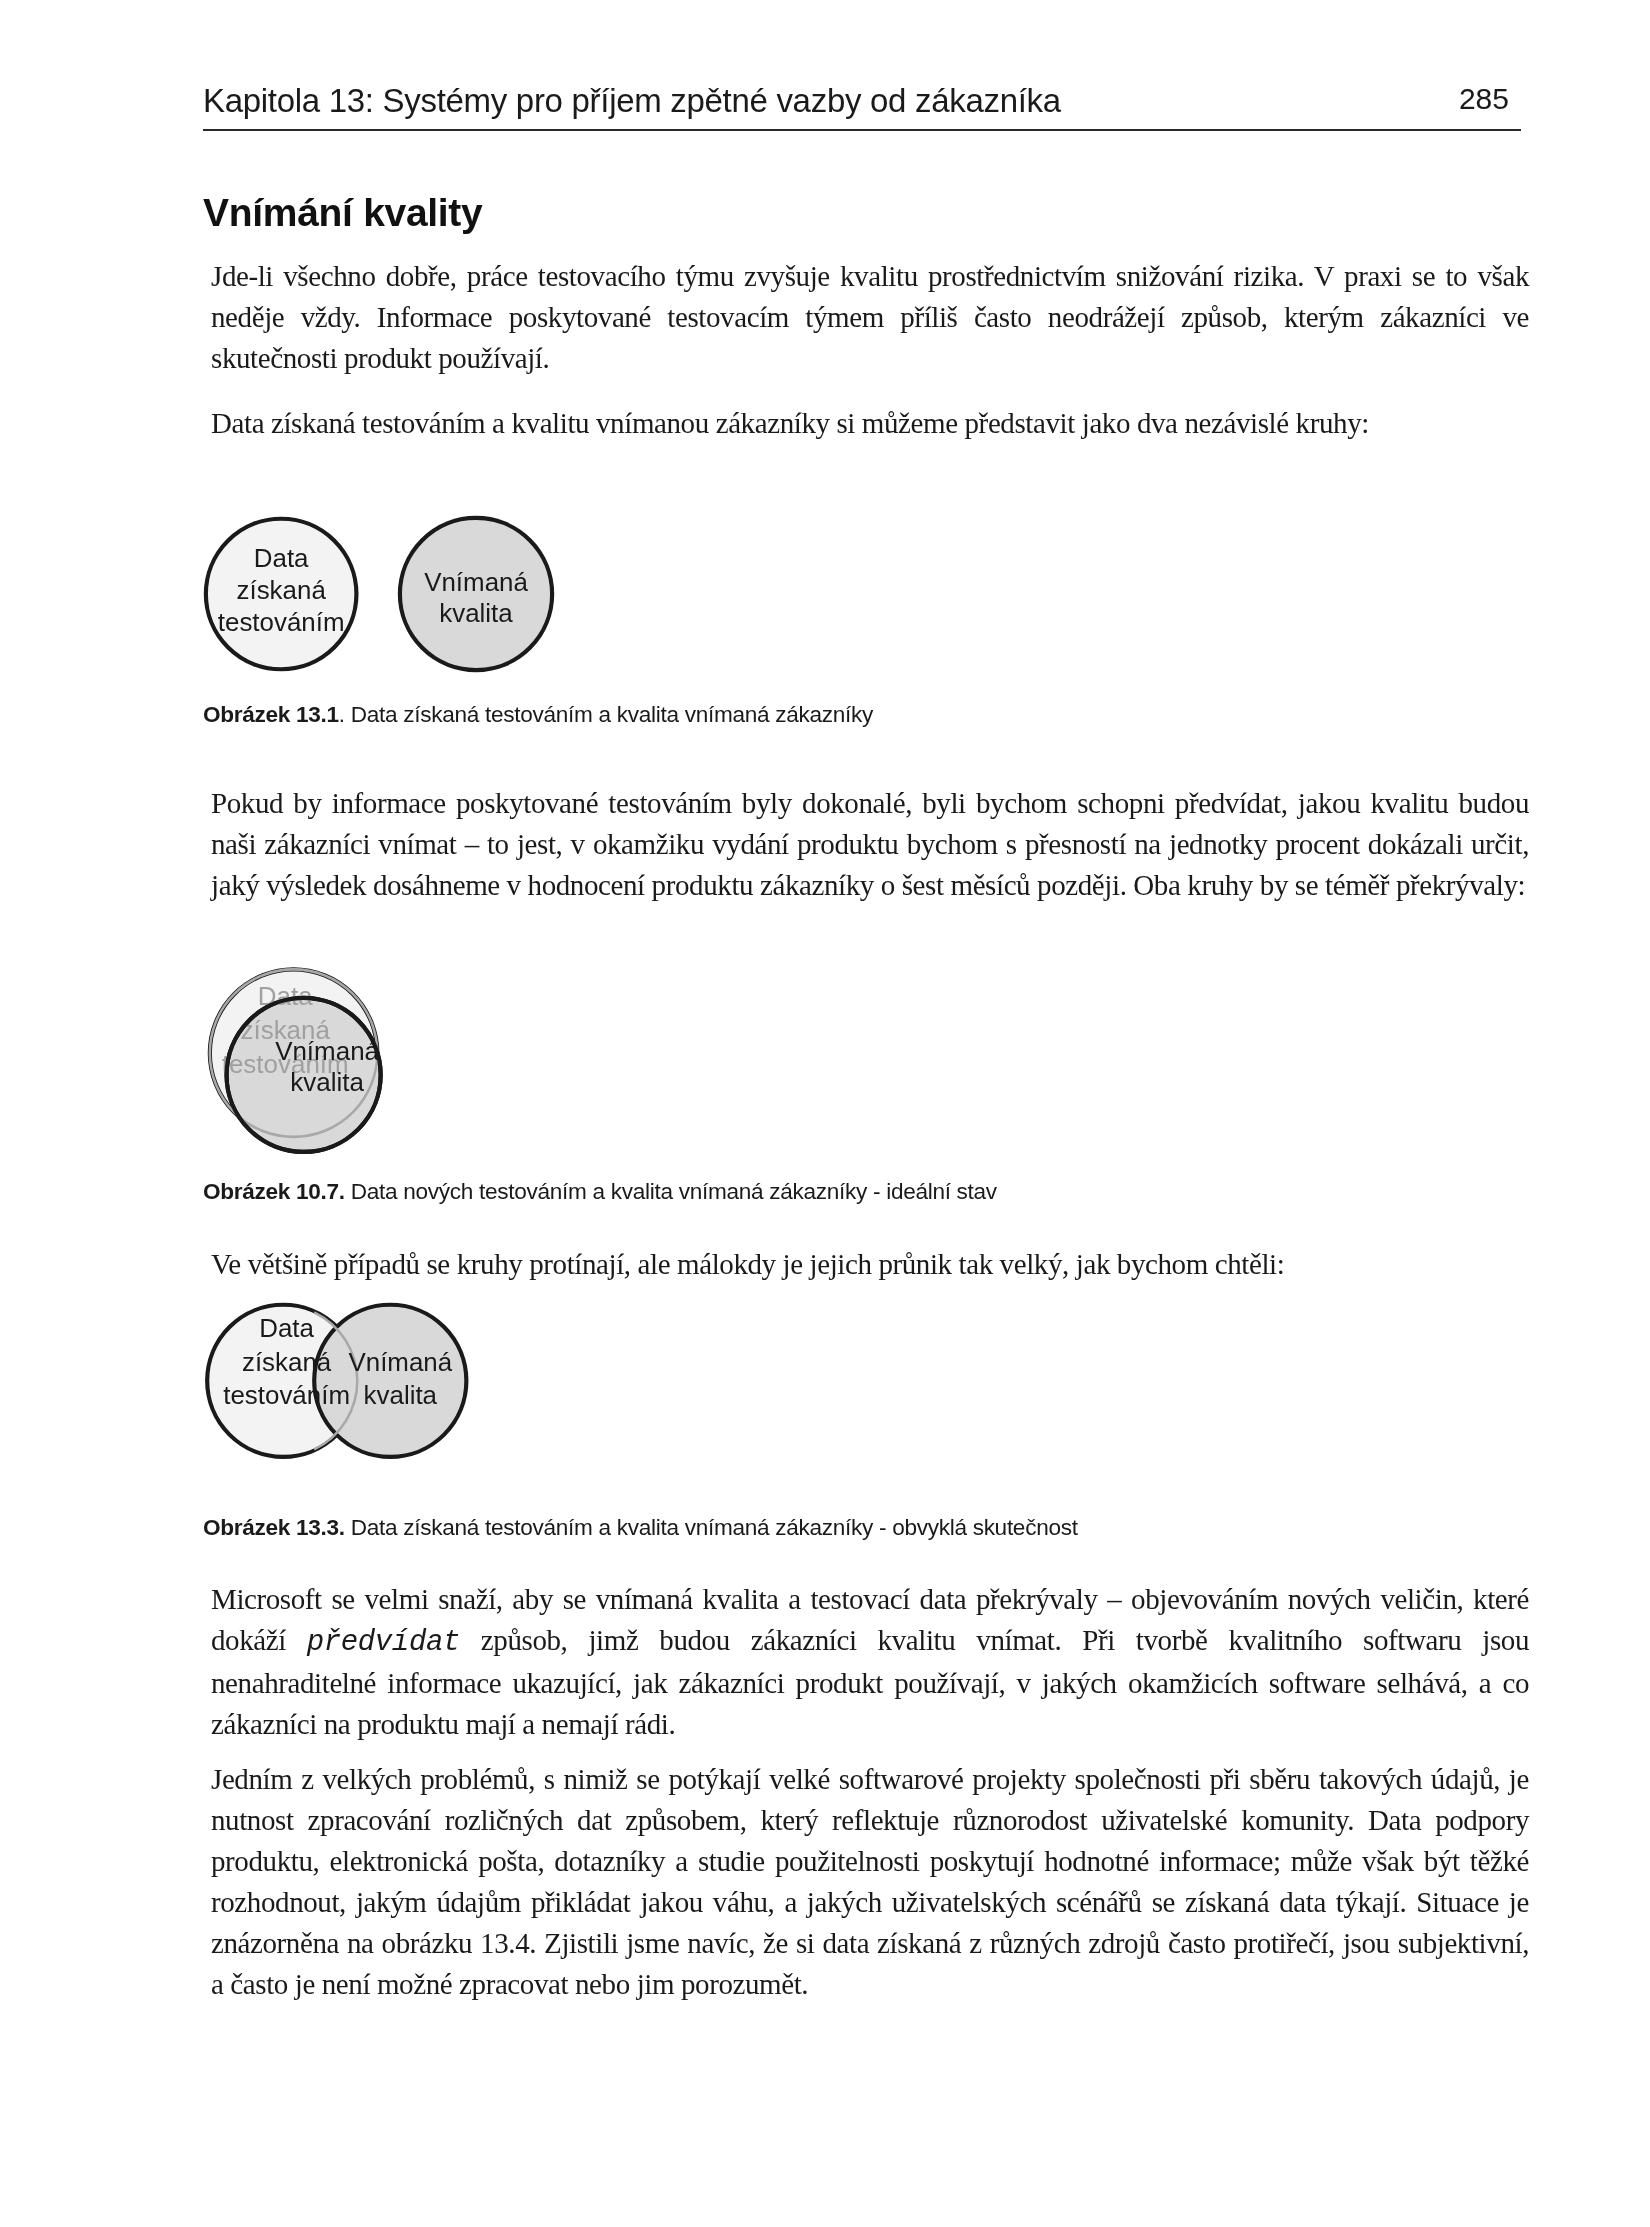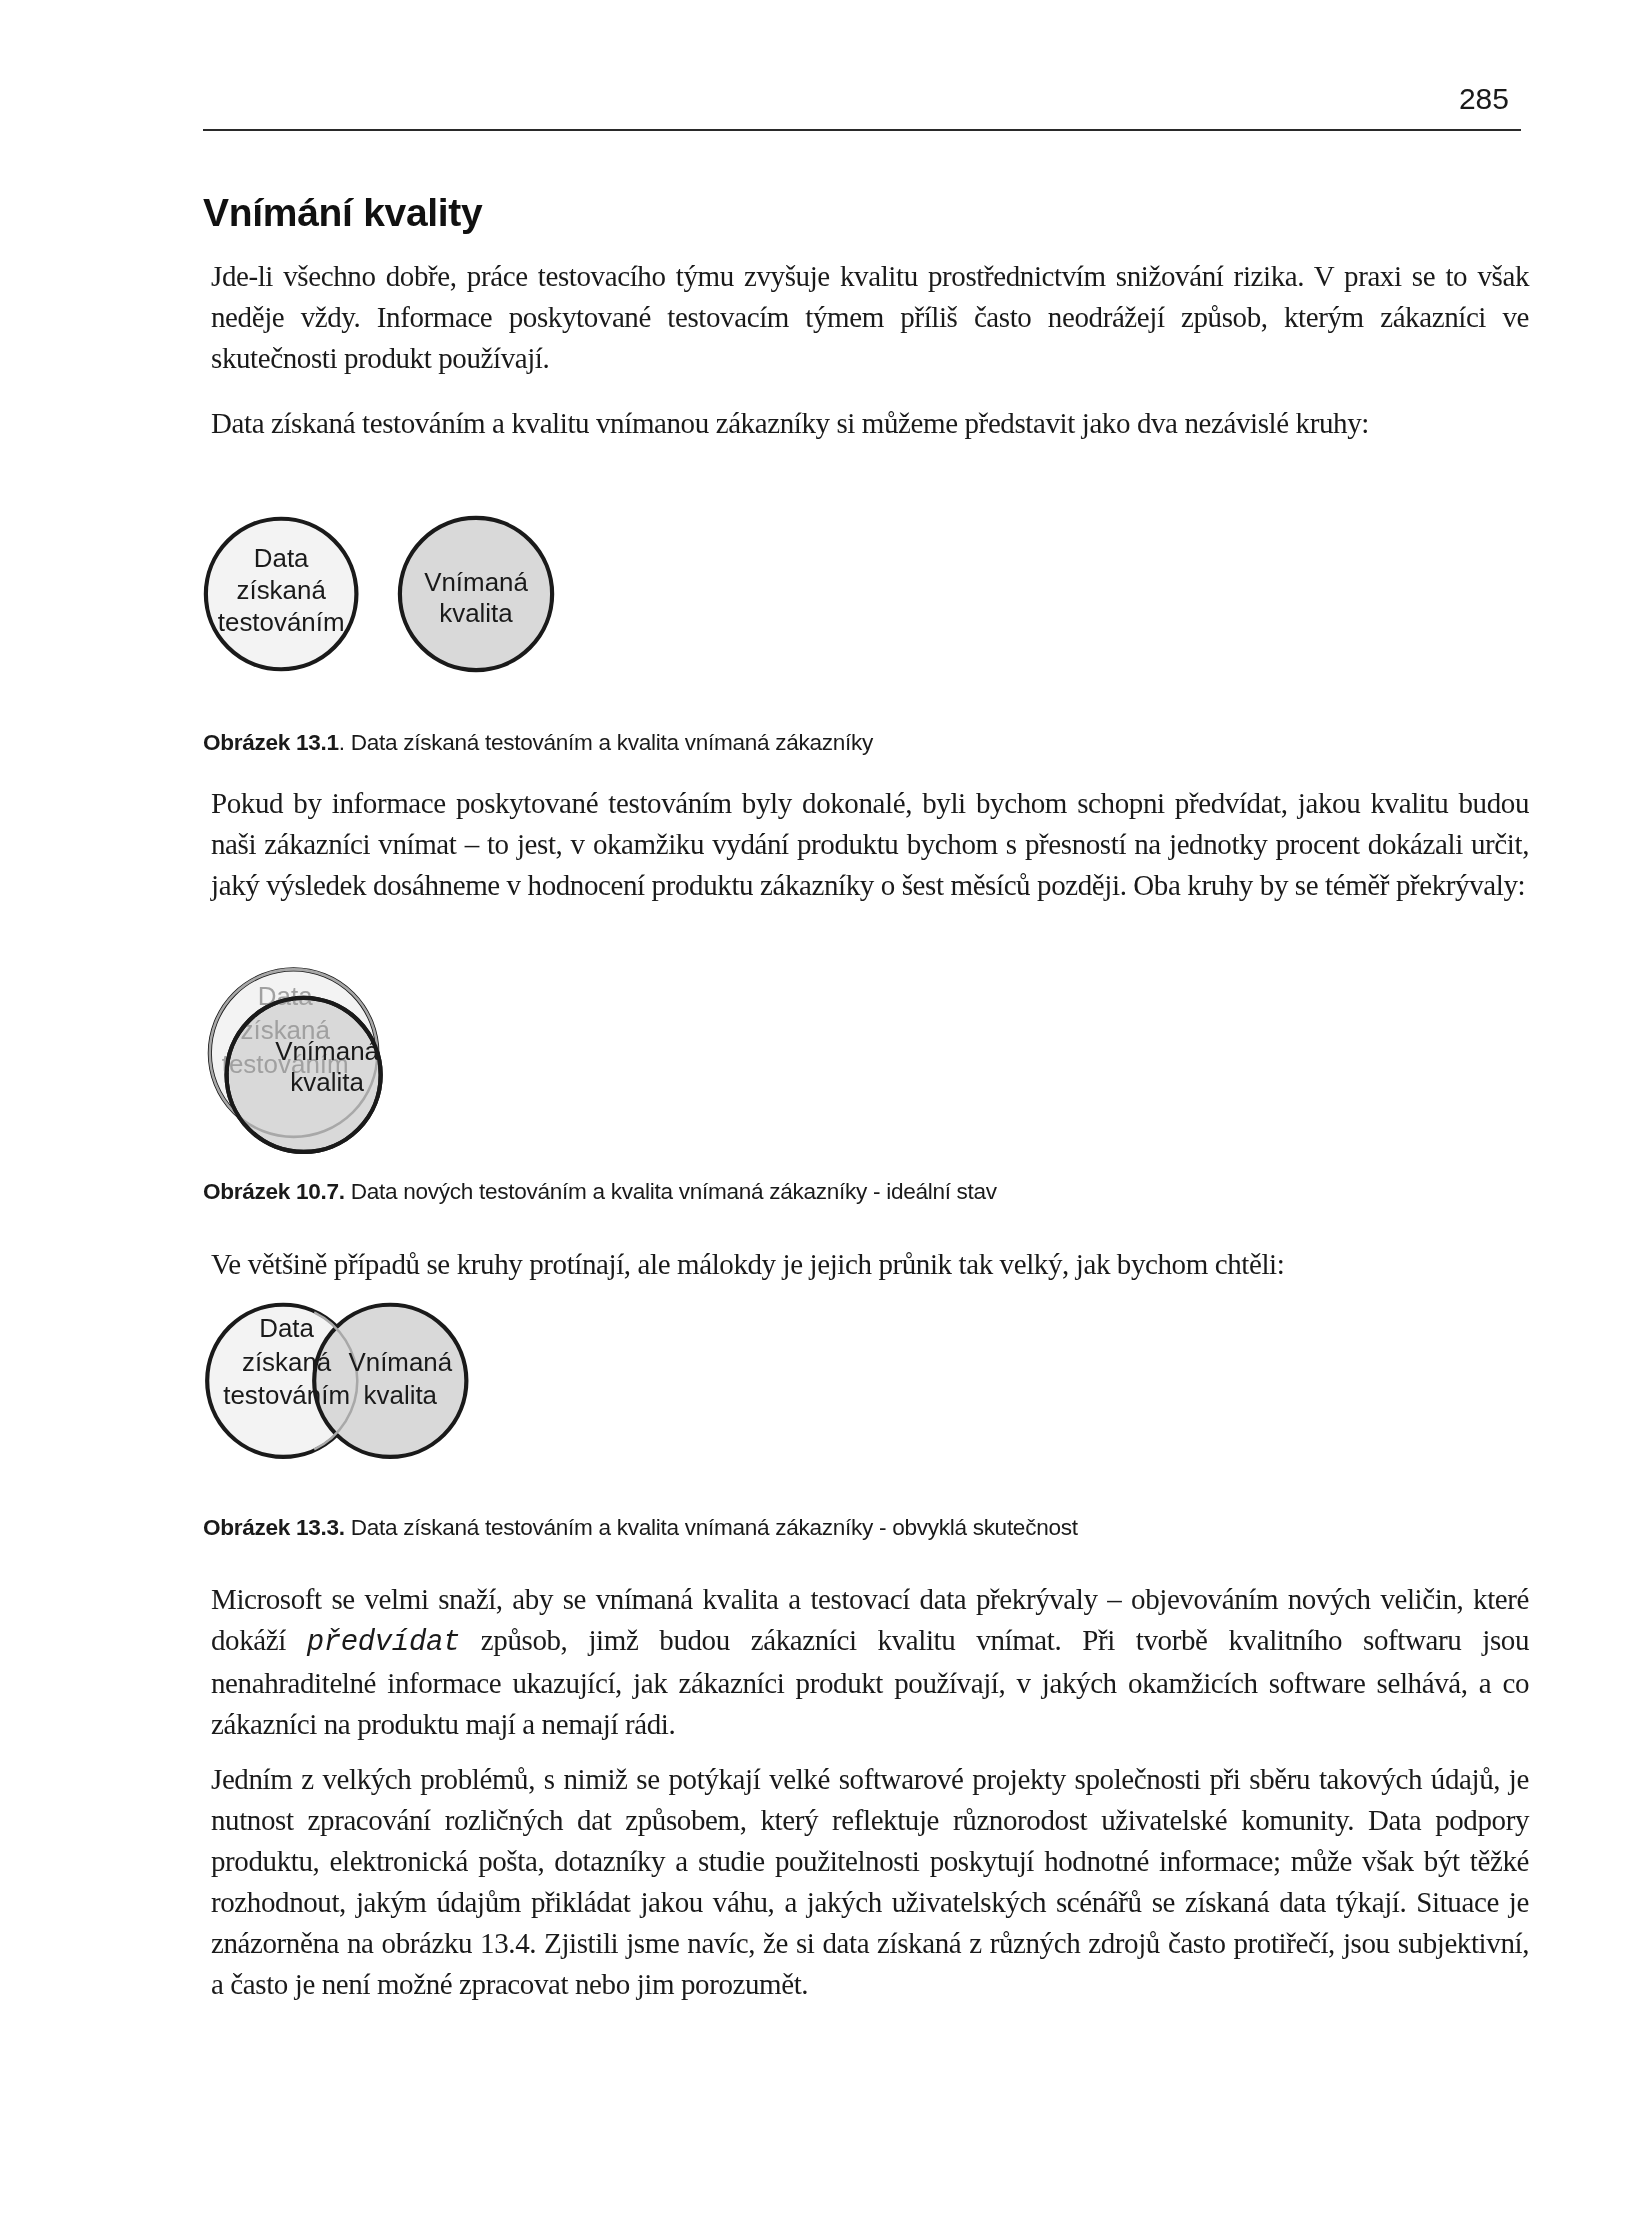--- a/index.html
+++ b/index.html
@@ -15,41 +15,42 @@
   .caption b { font-weight: bold; }
   .figure { position: absolute; }
   .figure svg text { font-family: "Liberation Sans", "DejaVu Sans", sans-serif; }
 </style>
 </head>
 <body>
 
 <div class="page">
 
   <div class="header">
+    <span class="header-title">Kapitola 13: Systémy pro příjem zpětné vazby od zákazníka</span>
     <span class="page-number">285</span>
   </div>
 
   <h2 class="section-title" style="margin:0;text-align:center;">Vnímání kvality</h2>
 
   <p class="para" style="top:256px;">Jde-li všechno dobře, práce testovacího týmu zvyšuje kvalitu prostřednictvím snižování rizika. V praxi se to však neděje vždy. Informace poskytované testovacím týmem příliš často neodrážejí způsob, kterým zákazníci ve skutečnosti produkt používají.</p>
   <p class="para" style="top:403px;">Data získaná testováním a kvalitu vnímanou zákazníky si můžeme představit jako dva nezávislé kruhy:</p>
 
   <div class="figure" style="left:0; top:502px;">
     <svg width="352" height="184" viewBox="0 0 420 220">
       <circle cx="93" cy="110" r="90" stroke-width="5" class="c-a" fill="#f3f3f3" stroke="#1a1a1a"></circle>
       <circle cx="326" cy="110" r="91" stroke-width="5" class="c-b" fill="#d9d9d9" stroke="#1a1a1a"></circle>
       <text x="93" y="78" text-anchor="middle" font-size="31" fill="#1a1a1a">Data</text>
       <text x="93" y="116" text-anchor="middle" font-size="31" fill="#1a1a1a">získaná</text>
       <text x="93" y="154" text-anchor="middle" font-size="31" fill="#1a1a1a">testováním</text>
       <text x="326" y="106" text-anchor="middle" font-size="31" fill="#1a1a1a">Vnímaná</text>
       <text x="326" y="144" text-anchor="middle" font-size="31" fill="#1a1a1a">kvalita</text>
     </svg>
   </div>
 
-  <div class="caption" style="top:730px;">
+  <div class="caption" style="top:702px;">
     <b>Obrázek 13.1</b><span>. </span><span>Data získaná testováním a kvalita vnímaná zákazníky</span>
   </div>
 
   <p class="para" style="top:783px;">Pokud by informace poskytované testováním byly dokonalé, byli bychom schopni předvídat, jakou kvalitu budou naši zákazníci vnímat – to jest, v okamžiku vydání produktu bychom s přesností na jednotky procent dokázali určit, jaký výsledek dosáhneme v hodnocení produktu zákazníky o šest měsíců později. Oba kruhy by se téměř překrývaly:</p>
 
   <div class="figure" style="left:0; top:961px;">
     <svg width="218" height="201" viewBox="0 0 260 240">
       <circle cx="108" cy="110" r="100" stroke-width="5" class="c-a" fill="#f3f3f3" stroke="#1a1a1a"></circle>
       <circle cx="120" cy="136" r="92" stroke-width="5" class="c-b" fill="#d9d9d9" stroke="#1a1a1a"></circle>
       <circle cx="108" cy="110" r="100" fill="none" stroke-width="3" class="c-faded" stroke="#a8a8a8"></circle>

